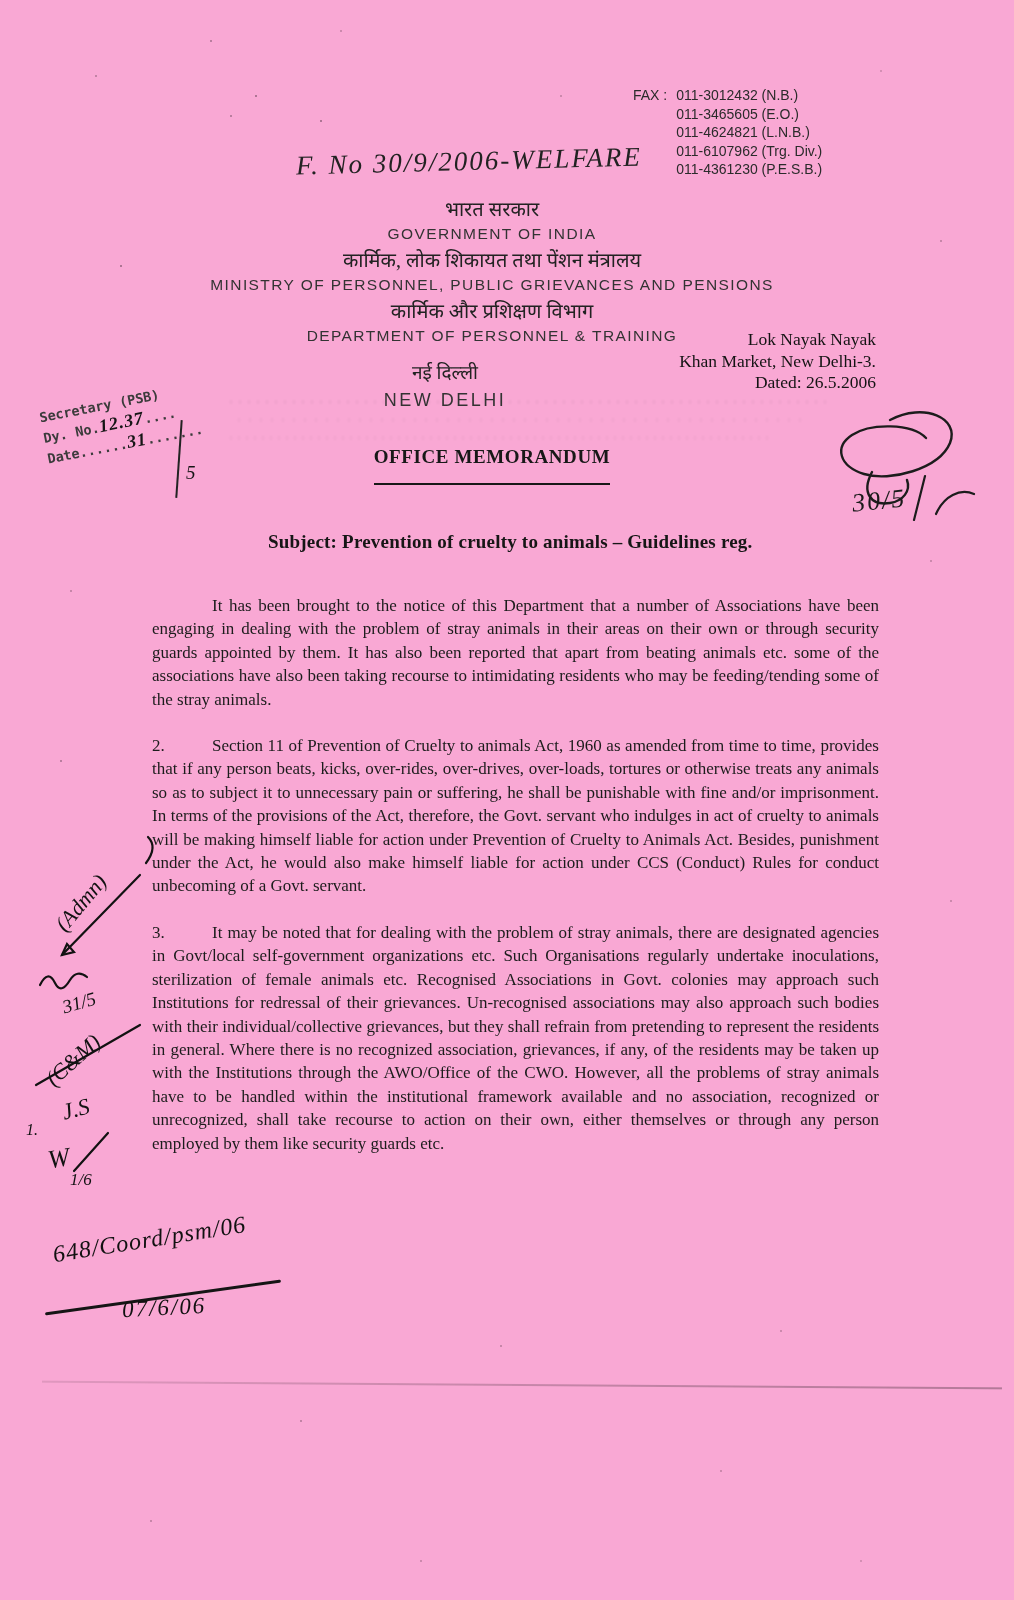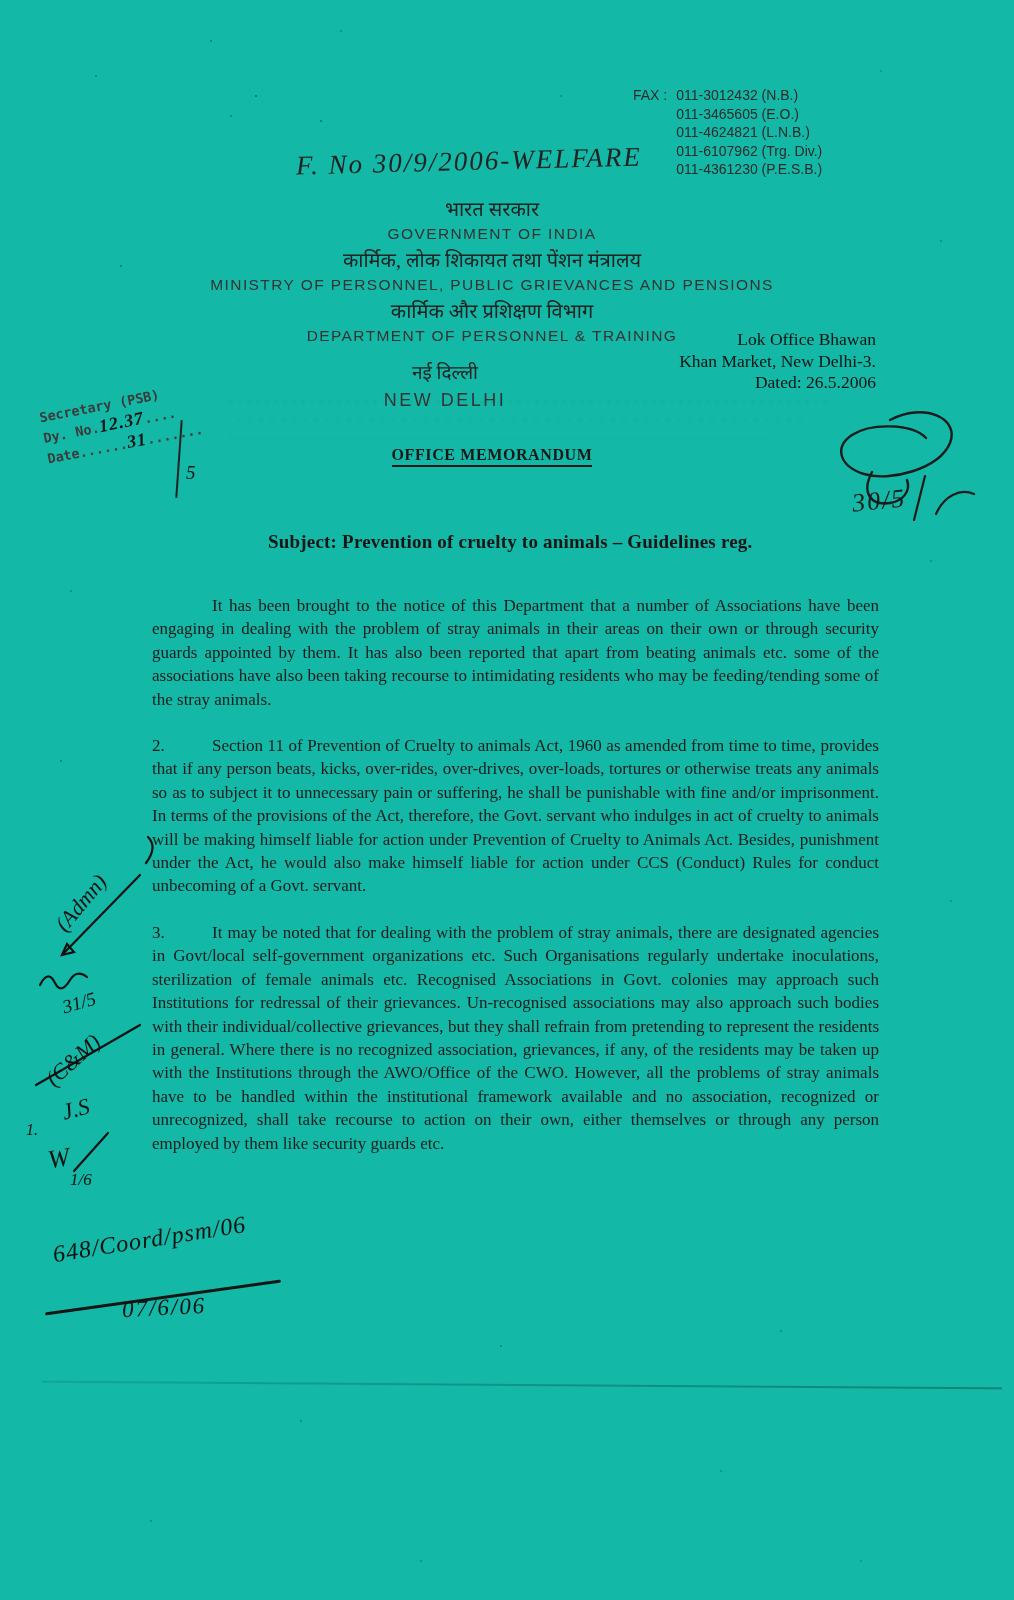--- a/index.html
+++ b/index.html
@@ -1,16 +1,16 @@
 <!DOCTYPE html>
 <html><head>
 <meta charset="utf-8">
 <style>
   html,body{margin:0;padding:0;background:#9a9a9a;}
-  .page{position:relative;width:1014px;height:1600px;background:#14b8a6;overflow:hidden;
+  .page{position:relative;width:1014px;height:1600px;background:#f9a8d4;overflow:hidden;
         font-family:"Liberation Serif",serif;color:#1f1f1f;}
   
   .specks{position:absolute;left:0;top:0;width:2px;height:2px;background:transparent;
     box-shadow:210px 40px 0 rgba(0,0,0,.25),340px 30px 0 rgba(0,0,0,.18),320px 120px 0 rgba(0,0,0,.3),
     95px 75px 0 rgba(0,0,0,.22),255px 95px 0 rgba(0,0,0,.3),230px 115px 0 rgba(0,0,0,.25),
     560px 95px 0 rgba(0,0,0,.18),880px 70px 0 rgba(0,0,0,.15),940px 240px 0 rgba(0,0,0,.2),
     120px 265px 0 rgba(0,0,0,.3),70px 590px 0 rgba(0,0,0,.2),930px 560px 0 rgba(0,0,0,.18),
     60px 760px 0 rgba(0,0,0,.25),950px 900px 0 rgba(0,0,0,.18),500px 1345px 0 rgba(0,0,0,.2),
     780px 1330px 0 rgba(0,0,0,.18),300px 1420px 0 rgba(0,0,0,.22),720px 1470px 0 rgba(0,0,0,.18),
     150px 1520px 0 rgba(0,0,0,.2),860px 1560px 0 rgba(0,0,0,.15),420px 1560px 0 rgba(0,0,0,.18);}
@@ -42,22 +42,22 @@
   
   .stamp{position:absolute;left:42px;top:392px;transform:rotate(-11deg);
          font-family:"DejaVu Sans Mono",monospace;font-size:13.5px;font-weight:bold;
          color:#3b3b3b;line-height:20px;white-space:nowrap;}
   .stamp .hw{font-family:"Liberation Serif",serif;font-style:italic;font-weight:bold;
              font-size:18px;color:#151515;letter-spacing:1px;}
   .stamp-vline{position:absolute;left:178px;top:420px;width:2px;height:78px;background:#232323;transform:rotate(4deg);}
   .stamp-5{position:absolute;left:186px;top:462px;font-style:italic;font-size:19px;color:#151515;}
   
   .om-title{position:absolute;left:97px;top:446px;width:790px;text-align:center;}
-  .om-title span{font-size:16px;font-weight:bold;letter-spacing:.6px;color:#181818;
-                 border-bottom:2.4px solid #181818;padding-bottom:2px;}
+  .om-title span{font-size:19px;font-weight:bold;letter-spacing:.6px;color:#181818;
+                 border-bottom:2.4px solid #181818;padding-bottom:16px;}
   
   .sig-svg{position:absolute;left:824px;top:408px;}
   .sig-date{position:absolute;left:852px;top:486px;font-style:italic;font-size:26px;color:#1a1a1a;
             transform:rotate(-6deg);letter-spacing:2px;}
   .subject{position:absolute;left:268px;top:531px;font-weight:bold;font-size:19px;color:#161616;
            letter-spacing:.2px;}
   
   .body-text{position:absolute;left:152px;top:594px;width:727px;font-size:17px;line-height:23.4px;
              text-align:justify;color:#1c1c1c;}
   .para{position:relative;margin:0 0 23px 0;text-indent:60px;}
@@ -104,21 +104,21 @@
     <div class="hin row">कार्मिक और प्रशिक्षण विभाग</div>
     <div class="eng row">DEPARTMENT OF PERSONNEL &amp; TRAINING</div>
   </div>
 
   <div class="city">
     <div class="hin">नई दिल्ली</div>
     <div class="eng">NEW DELHI</div>
   </div>
 
   <div class="address">
-    <div>Lok Office Bhawan</div>
+    <div>Lok Nayak Nayak</div>
     <div>Khan Market, New Delhi-3.</div>
     <div>Dated: 26.5.2006</div>
   </div>
 
   <div class="stamp">
     <div>Secretary (PSB)</div>
     <div><span>Dy. No.</span><span class="hw">12.37</span><span>....</span></div>
     <div><span>Date......</span><span class="hw">31</span><span>.......</span></div>
   </div>
   <div class="stamp-vline"></div>

